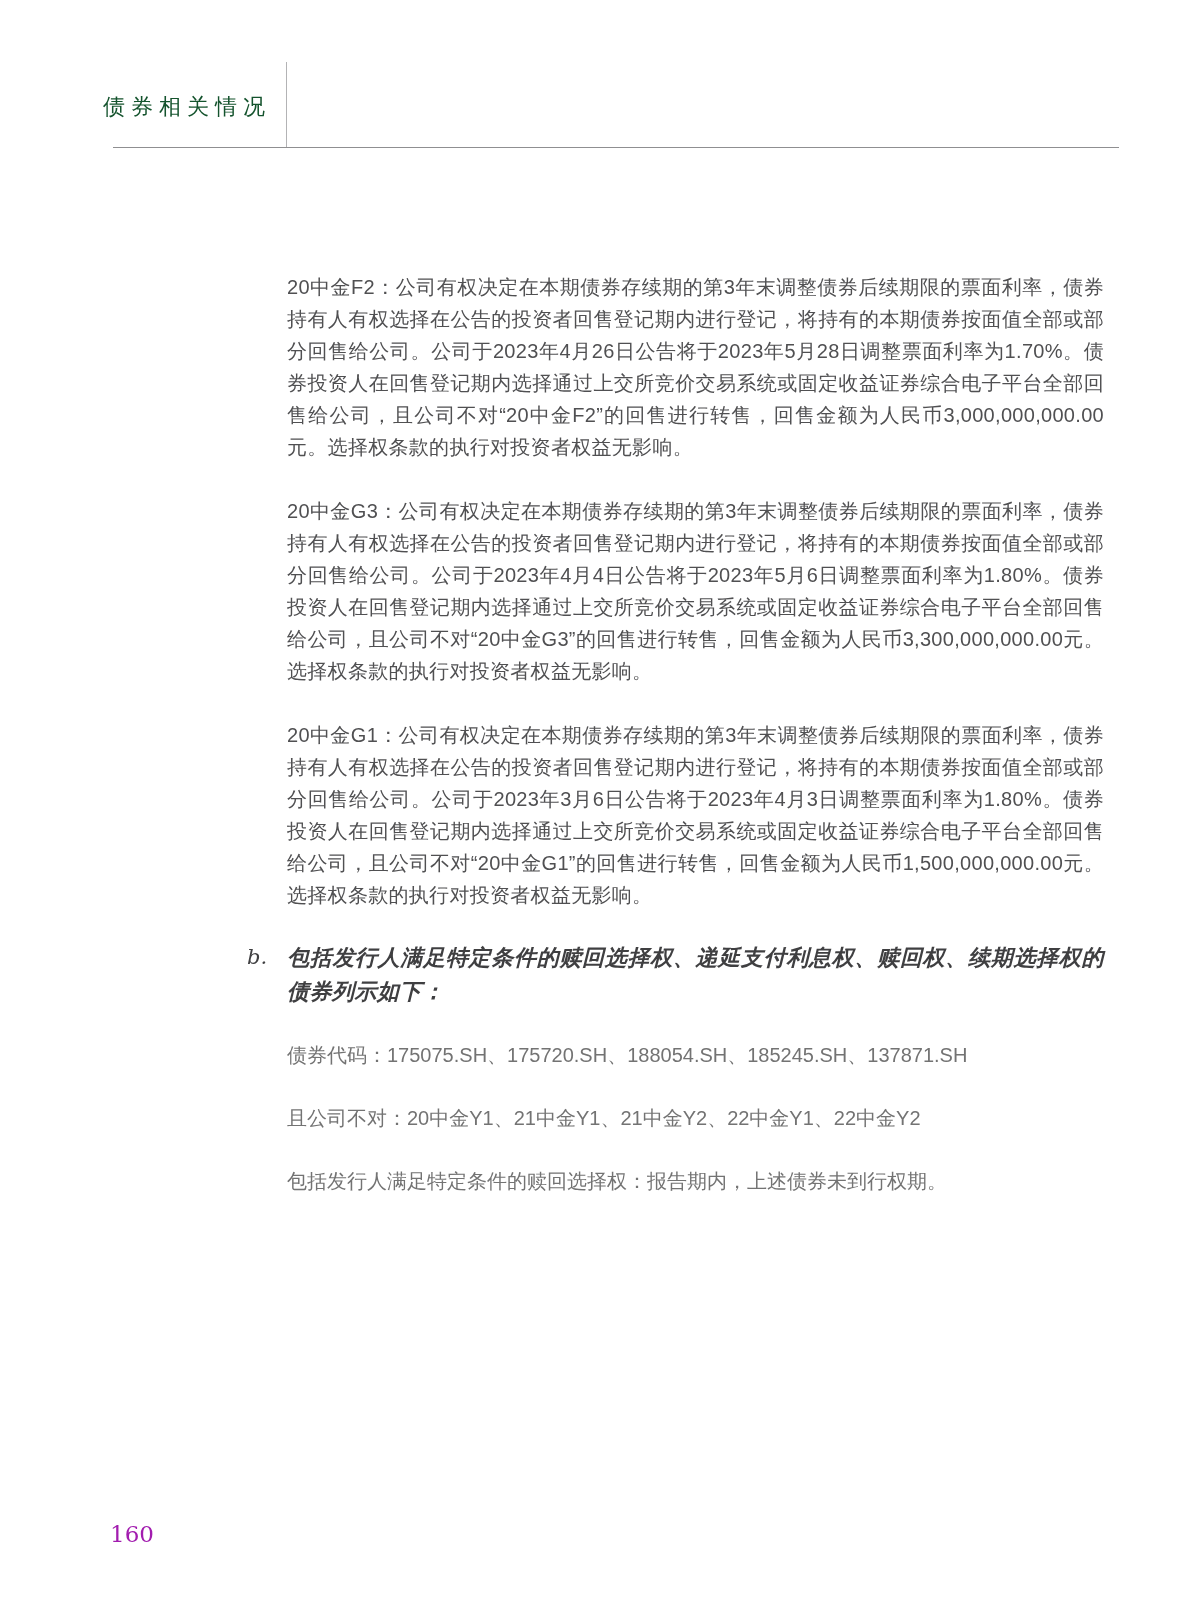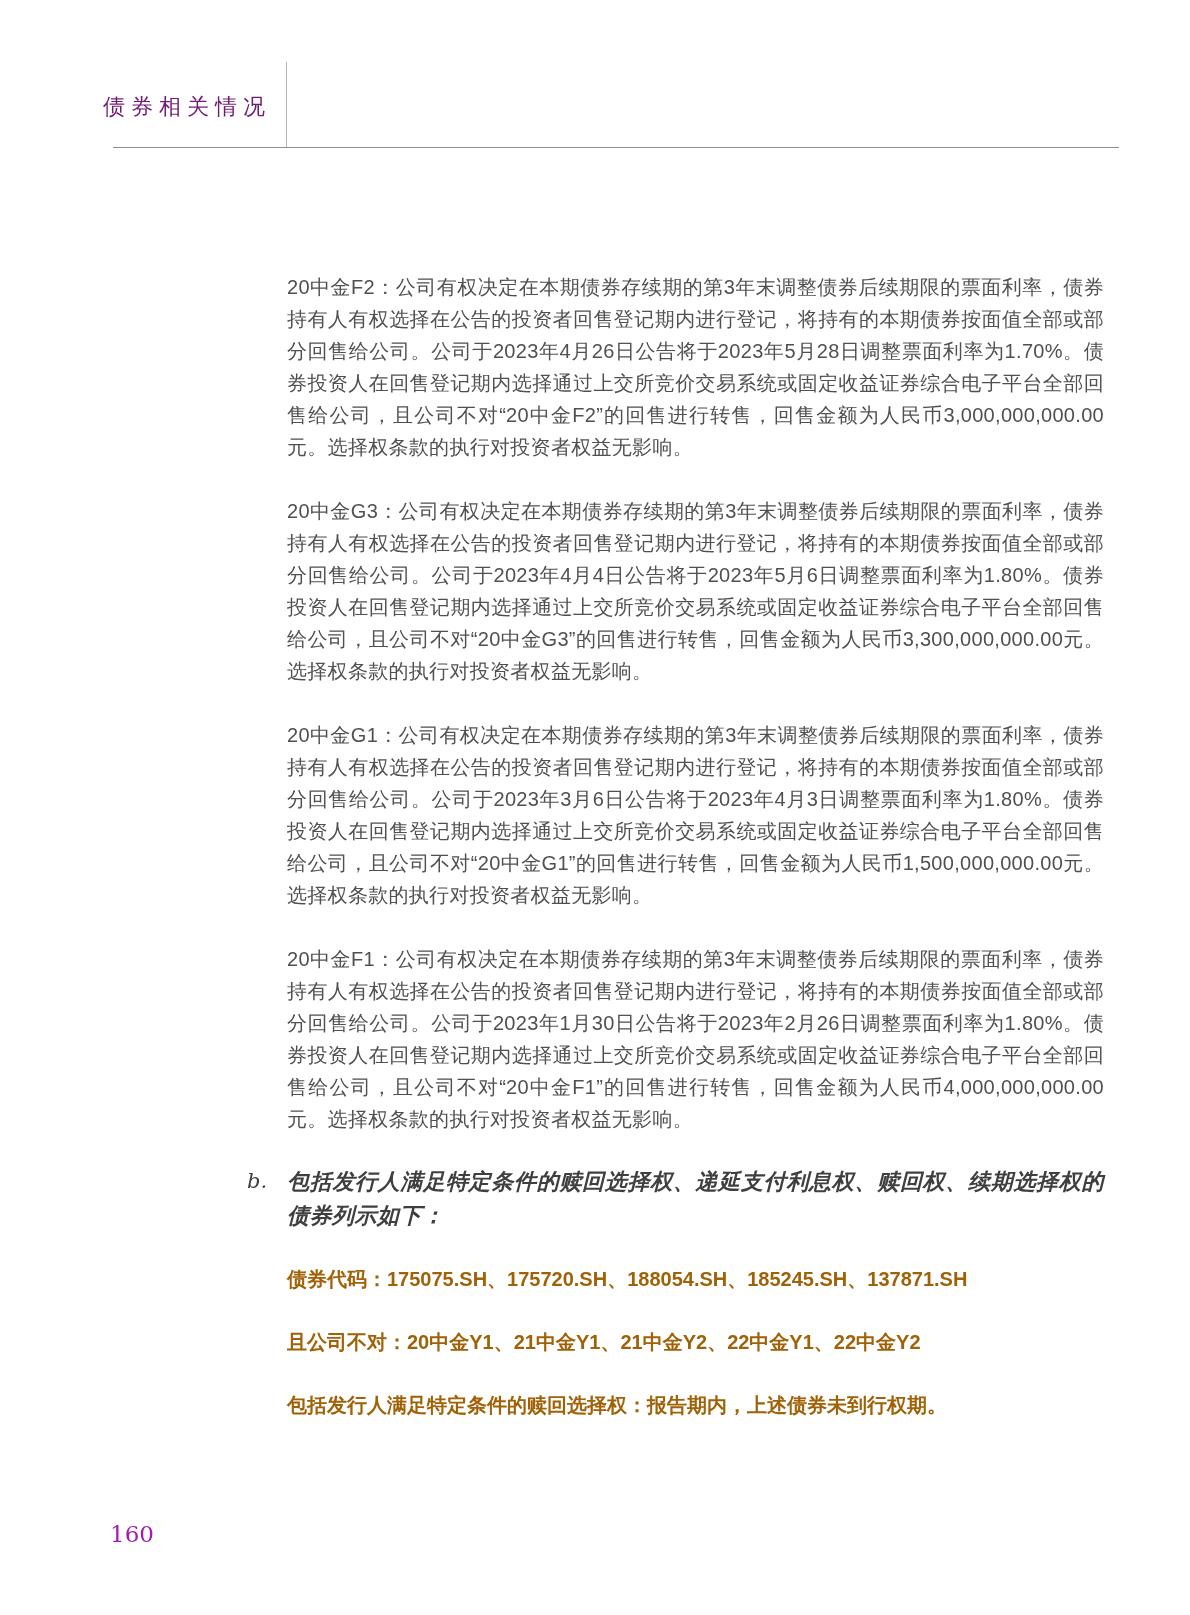--- a/index.html
+++ b/index.html
@@ -16,21 +16,21 @@
     overflow: hidden;
   }
 
   
   .header-title {
     position: absolute;
     left: 103px;
     top: 92px;
     font-size: 22px;
     letter-spacing: 6px;
-    color: #701a75;
+    color: #14532d;
     font-weight: 400;
     white-space: nowrap;
   }
   .header-vline {
     position: absolute;
     left: 286px;
     top: 62px;
     width: 1px;
     height: 85px;
     background: #b3b3b5;
@@ -85,23 +85,22 @@
     text-align: justify;
     text-align-last: left;
     color: #3f3f41;
     margin: 0 0 28px 0;
     letter-spacing: 0.5px;
   }
   .sub-line {
     margin: 0 0 31px 0;
     font-size: 20px;
     line-height: 32px;
-    color: #a16207;
+    color: #737373;
     white-space: nowrap;
-    font-weight: bold;
   }
 
   
   .page-number {
     position: absolute;
     left: 110px;
     top: 1521px;
     font-family: "DejaVu Serif", serif;
     font-size: 23px;
     color: #a21caf;
@@ -116,21 +115,20 @@
   <div class="header-hline"></div>
 </div>
 
 <div class="content">
   <p class="bond-para">20中金F2：公司有权决定在本期债券存续期的第3年末调整债券后续期限的票面利率，债券持有人有权选择在公告的投资者回售登记期内进行登记，将持有的本期债券按面值全部或部分回售给公司。公司于2023年4月26日公告将于2023年5月28日调整票面利率为1.70%。债券投资人在回售登记期内选择通过上交所竞价交易系统或固定收益证券综合电子平台全部回售给公司，且公司不对“20中金F2”的回售进行转售，回售金额为人民币3,000,000,000.00元。选择权条款的执行对投资者权益无影响。</p>
 
   <p class="bond-para">20中金G3：公司有权决定在本期债券存续期的第3年末调整债券后续期限的票面利率，债券持有人有权选择在公告的投资者回售登记期内进行登记，将持有的本期债券按面值全部或部分回售给公司。公司于2023年4月4日公告将于2023年5月6日调整票面利率为1.80%。债券投资人在回售登记期内选择通过上交所竞价交易系统或固定收益证券综合电子平台全部回售给公司，且公司不对“20中金G3”的回售进行转售，回售金额为人民币3,300,000,000.00元。选择权条款的执行对投资者权益无影响。</p>
 
   <p class="bond-para">20中金G1：公司有权决定在本期债券存续期的第3年末调整债券后续期限的票面利率，债券持有人有权选择在公告的投资者回售登记期内进行登记，将持有的本期债券按面值全部或部分回售给公司。公司于2023年3月6日公告将于2023年4月3日调整票面利率为1.80%。债券投资人在回售登记期内选择通过上交所竞价交易系统或固定收益证券综合电子平台全部回售给公司，且公司不对“20中金G1”的回售进行转售，回售金额为人民币1,500,000,000.00元。选择权条款的执行对投资者权益无影响。</p>
 
-  <p class="bond-para">20中金F1：公司有权决定在本期债券存续期的第3年末调整债券后续期限的票面利率，债券持有人有权选择在公告的投资者回售登记期内进行登记，将持有的本期债券按面值全部或部分回售给公司。公司于2023年1月30日公告将于2023年2月26日调整票面利率为1.80%。债券投资人在回售登记期内选择通过上交所竞价交易系统或固定收益证券综合电子平台全部回售给公司，且公司不对“20中金F1”的回售进行转售，回售金额为人民币4,000,000,000.00元。选择权条款的执行对投资者权益无影响。</p>
 
   <div class="section-b">
     <span class="item-label">b.</span>
     <p class="item-heading">包括发行人满足特定条件的赎回选择权、递延支付利息权、赎回权、续期选择权的债券列示如下：</p>
   </div>
 
   <p class="sub-line">债券代码：175075.SH、175720.SH、188054.SH、185245.SH、137871.SH</p>
 
   <p class="sub-line">且公司不对：20中金Y1、21中金Y1、21中金Y2、22中金Y1、22中金Y2</p>
 

